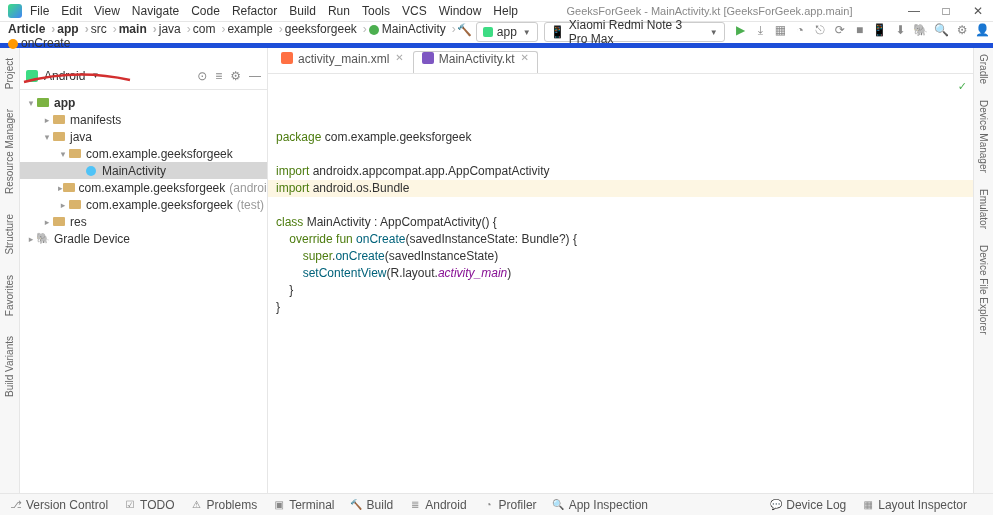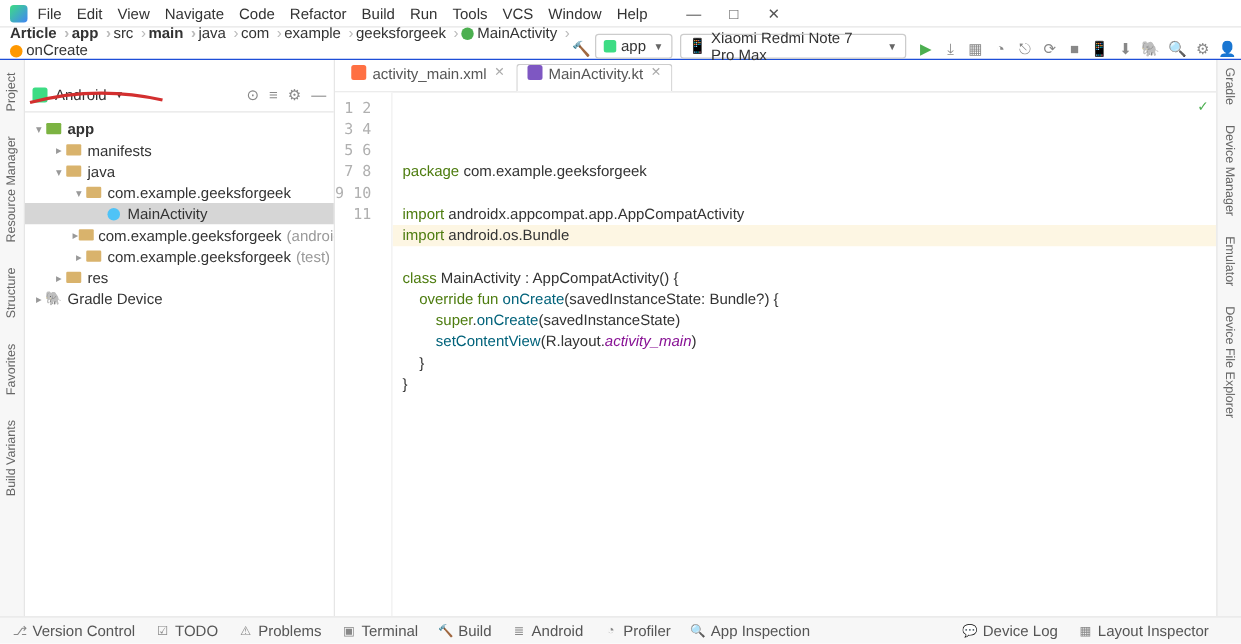--- a/index.html
+++ b/index.html
@@ -6,21 +6,21 @@
 body { width: 993px; height: 515px; background: #fff; color: #333; overflow: hidden; position: relative; }
 
 
 .titlebar { height: 22px; display: flex; align-items: center; padding: 0 8px; border-bottom: 1px solid #e6e6e6; }
 .titlebar .logo { width: 14px; height: 14px; background: linear-gradient(135deg,#3ddc84,#4285f4); border-radius: 3px; margin-right: 8px; }
 .titlebar .menu-item { margin-right: 12px; cursor: pointer; }
 .titlebar .wintitle { flex: 1; text-align: center; color: #888; font-size: 11px; }
 .titlebar .winbtn { width: 14px; height: 14px; margin-left: 18px; cursor: pointer; color: #555; text-align: center; }
 
 
-.navrow { height: 26px; display: flex; align-items: flex-end; border-bottom: 1px solid #1d4ed8; padding-left: 2px; }
+.navrow { height: 26px; display: flex; align-items: flex-start; border-bottom: 5px solid #1d4ed8; padding-left: 2px; }
 .crumb { padding: 2px 6px; position: relative; cursor: pointer; }
 .crumb.bold { font-weight: 700; }
 .crumb::after { content: "›"; position: absolute; right: -4px; color: #bbb; }
 .crumb:last-of-type::after { content: ""; }
 .crumb .ic { display: inline-block; width: 10px; height: 10px; border-radius: 50%; margin-right: 3px; vertical-align: middle; }
 .ic.cls { background: #4caf50; }
 .ic.fn { background: #ff9800; }
 .navrow .spacer { flex: 1; }
 .dd { border: 1px solid #ccc; border-radius: 3px; height: 20px; padding: 0 6px; display: flex; align-items: center; margin-right: 6px; cursor: pointer; font-size: 11px; }
 .dd .tri { margin-left: 6px; font-size: 8px; color: #666; }
@@ -80,37 +80,38 @@
 .bottombar .bitem { margin-right: 16px; display: flex; align-items: center; cursor: pointer; }
 .bottombar .bico { width: 12px; height: 12px; margin-right: 4px; color: #888; display:inline-flex; align-items:center; justify-content:center; font-size:10px; }
 .bottombar .bspacer { flex: 1; }
 </style>
 </head>
 <body>
 
 <div class="titlebar">
   <div class="logo"></div>
   <div id="menu-host"><span class="menu-item">File</span><span class="menu-item">Edit</span><span class="menu-item">View</span><span class="menu-item">Navigate</span><span class="menu-item">Code</span><span class="menu-item">Refactor</span><span class="menu-item">Build</span><span class="menu-item">Run</span><span class="menu-item">Tools</span><span class="menu-item">VCS</span><span class="menu-item">Window</span><span class="menu-item">Help</span></div>
+  <div class="wintitle">GeeksForGeek - MainActivity.kt [GeeksForGeek.app.main]</div>
   <div class="winbtn">—</div>
   <div class="winbtn">□</div>
   <div class="winbtn">✕</div>
 </div>
 
 <div class="navrow">
   <div id="crumbs-host"><span class="crumb bold"><span>Article</span></span><span class="crumb bold"><span>app</span></span><span class="crumb"><span>src</span></span><span class="crumb bold"><span>main</span></span><span class="crumb"><span>java</span></span><span class="crumb"><span>com</span></span><span class="crumb"><span>example</span></span><span class="crumb"><span>geeksforgeek</span></span><span class="crumb"><span class="ic cls"></span><span>MainActivity</span></span><span class="crumb"><span class="ic fn"></span><span>onCreate</span></span></div>
   <div class="spacer"></div>
   <span class="tbicon">🔨</span>
   <div class="dd">
     <span class="andro"></span>
     <span>app</span>
     <span class="tri">▼</span>
   </div>
   <div class="dd">
     <span>📱</span>&nbsp;
-    <span>Xiaomi Redmi Note 7 Pro Max</span>
+    <span>Xiaomi Redmi Note 3 Pro Max</span>
     <span class="tri">▼</span>
   </div>
   <span class="tbicon run">▶</span>
   <span class="tbicon">⤓</span>
   <span class="tbicon">▦</span>
   <span class="tbicon">◔</span>
   <span class="tbicon">⎋</span>
   <span class="tbicon">⟳</span>
   <span class="tbicon">■</span>
   <span class="tbicon">📱</span>
@@ -222,31 +223,20 @@
           <span>activity_main.xml</span>
           <span class="x">✕</span>
         </div>
         <div class="tab active">
           <span class="tico kt"></span>
           <span>MainActivity.kt</span>
           <span class="x">✕</span>
         </div>
       </div>
     <div class="codewrap">
-      <div class="gutter" id="gutter-host">1
-2
-3
-4
-5
-6
-7
-8
-9
-10
-11</div>
       <div class="code" id="code-host">
         <span class="sidebadge">✓</span>
       <div class="hlrow" style="top: 106px;"></div><div><span class="kw">package</span> com.example.geeksforgeek
 
 <span class="kw">import</span> androidx.appcompat.app.AppCompatActivity
 <span class="kw">import</span> android.os.Bundle
 
 <span class="kw">class</span> MainActivity : AppCompatActivity() {
     <span class="kw">override</span> <span class="kw">fun</span> <span class="fn">onCreate</span>(savedInstanceState: Bundle?) {
         <span class="kw">super</span>.<span class="fn">onCreate</span>(savedInstanceState)

